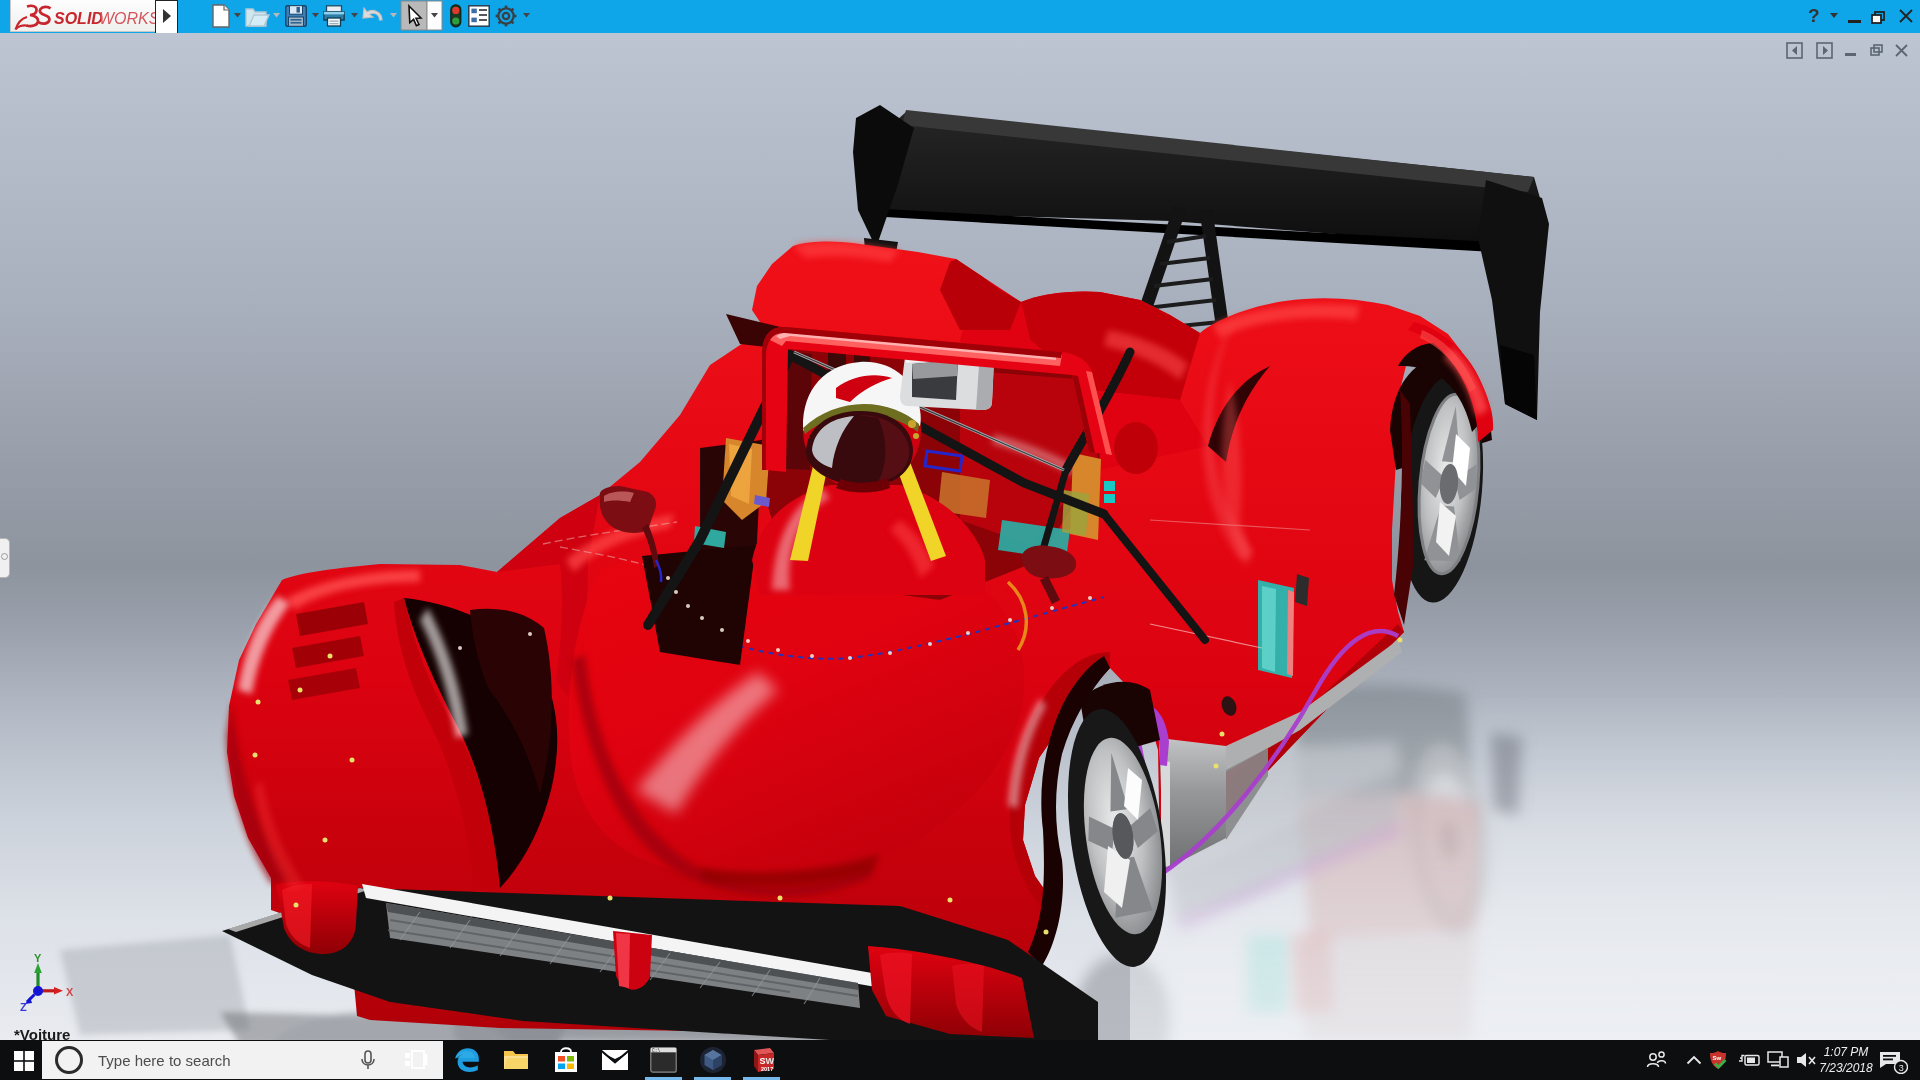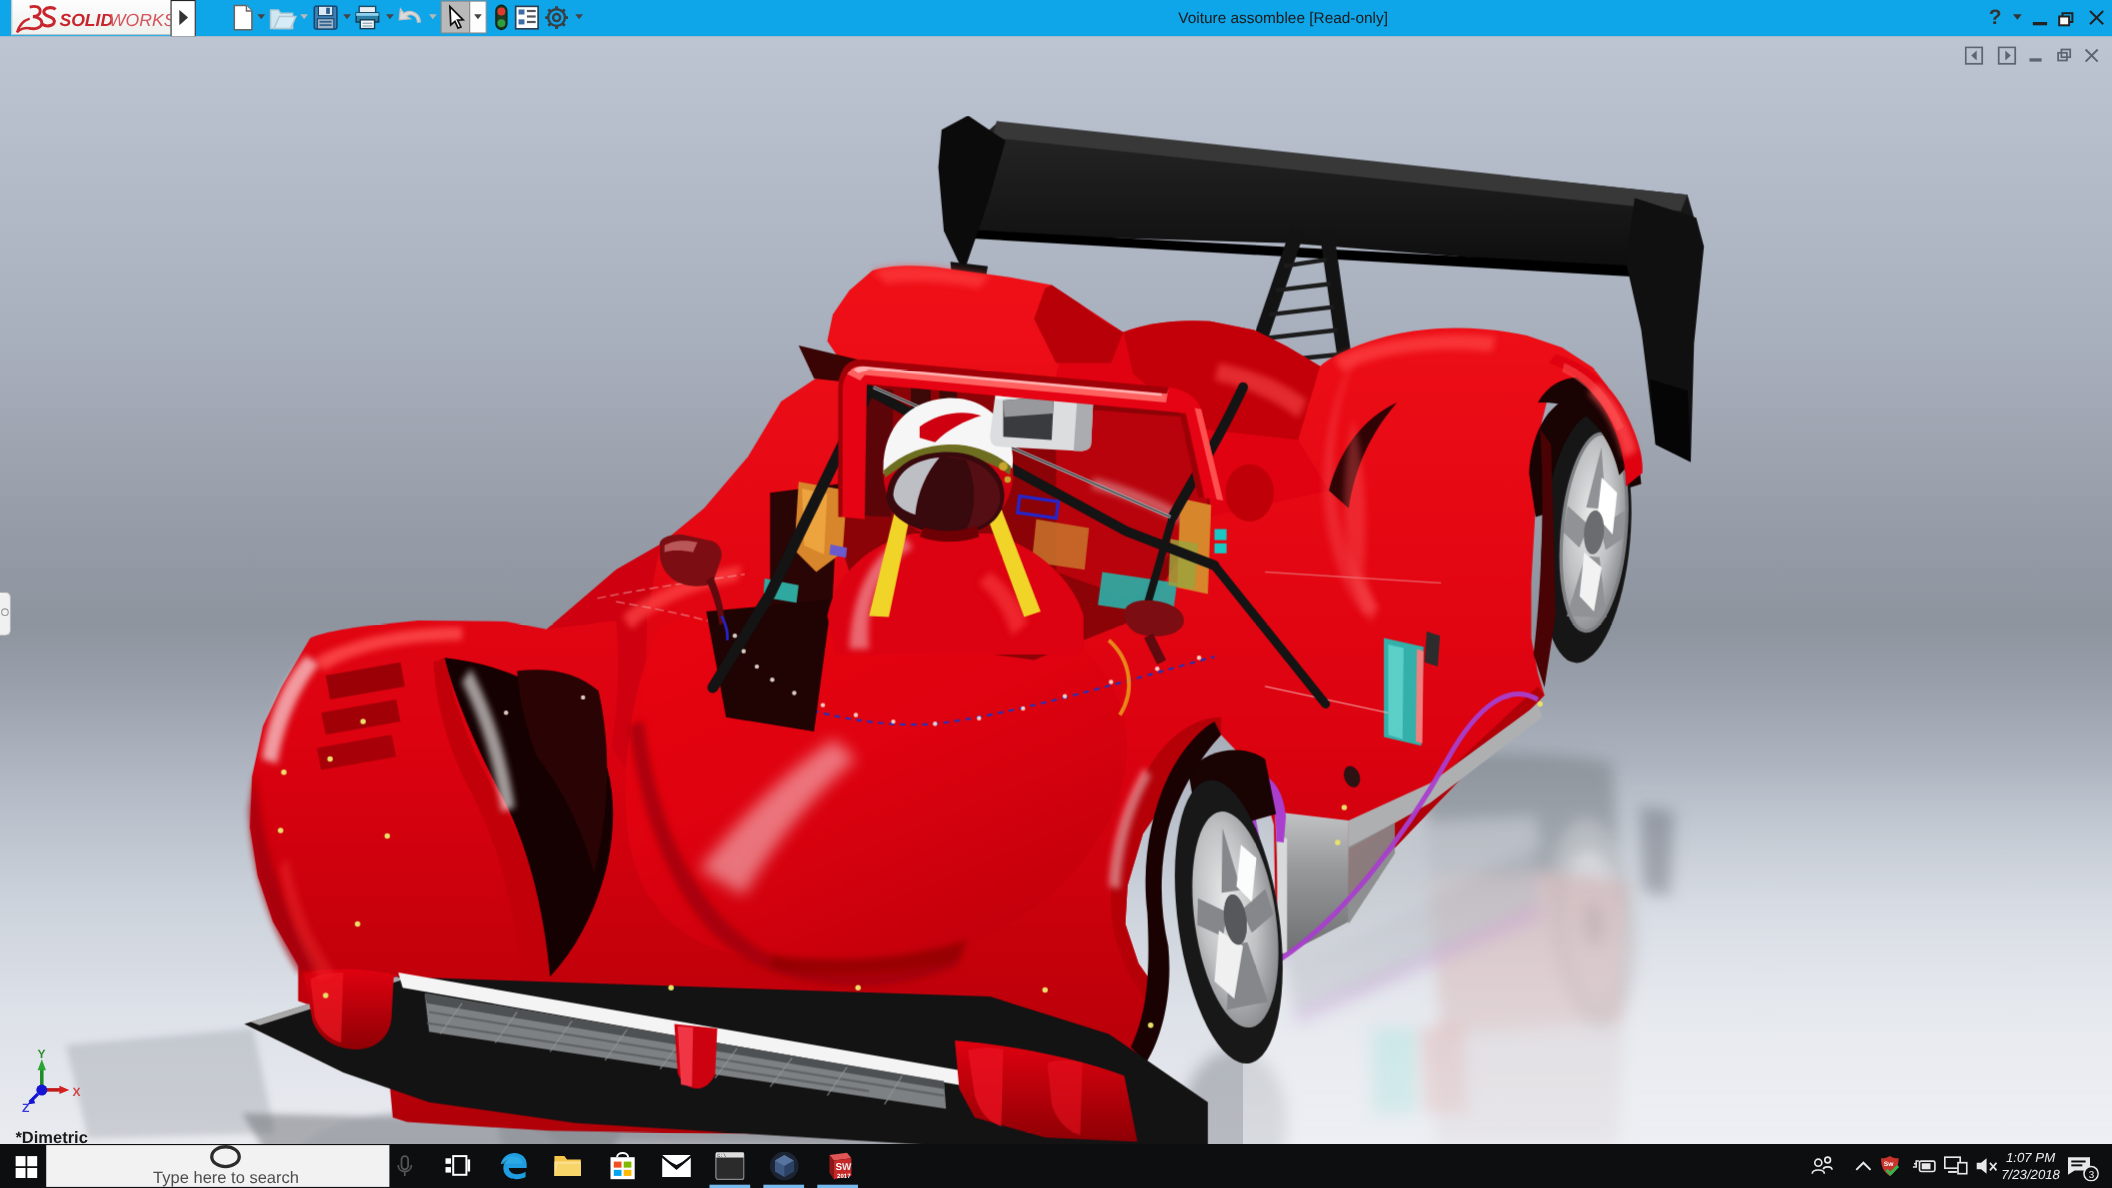--- a/index.html
+++ b/index.html
@@ -11,22 +11,22 @@
   #logobox{left:10px;top:0;width:145px;height:31px;background:linear-gradient(180deg,#fdfdfd,#eef1ee);
     border:1px solid #c8c8c8;border-top:none;}
   #flyarrow{left:155px;top:0;width:21px;height:32px;background:#fff;border:1px solid #222;}
   #flyarrow svg{margin:8px 0 0 6px;}
   #title{left:900px;top:8px;width:533px;text-align:center;font-size:14px;color:#1a1a1a;}
   
   #viewport{left:0;top:33px;width:1920px;height:1007px;
     background:linear-gradient(180deg,#bdc5d3 0%,#b5bdcb 10%,#a8afbc 28%,#969da8 44%,#8e949e 53%,#9ba1ac 59%,#b4bbc6 68%,#ccd2db 78%,#dde1e8 88%,#e9ebf0 100%);}
   
   #taskbar{left:0;top:1040px;width:1920px;height:40px;background:#0d0e10;}
-  #searchbox{left:42px;top:1px;width:312px;height:38px;background:#f2f2f2;
-    display:flex;align-items:center;flex-direction:column;}
+  #searchbox{left:42px;top:1px;width:401px;height:38px;background:#f2f2f2;
+    display:flex;align-items:center;}
   #searchbox .ring{width:22px;height:22px;border:3px solid #2b2b2b;border-radius:50%;margin-left:13px;}
   #searchbox .stxt{font-size:15px;color:#4d4d4d;margin-left:15px;}
   .tray{color:#eee;font-size:12px;font-style:italic;}
 </style>
 </head>
 <body>
 <div id="titlebar" class="abs">
   <div id="logobox" class="abs"></div>
   <svg class="abs" style="left:14px;top:3px" width="145" height="28" viewBox="0 0 145 28">
     <g fill="none" stroke="#c8252c">
@@ -111,21 +111,20 @@
         <line x1="0.6" y1="11" x2="3.6" y2="11"></line>
           <line x1="18.4" y1="11" x2="21.4" y2="11"></line>
         <line x1="3.6" y1="3.6" x2="5.7" y2="5.7"></line>
           <line x1="16.3" y1="16.3" x2="18.4" y2="18.4"></line>
         <line x1="3.6" y1="18.4" x2="5.7" y2="16.3"></line>
           <line x1="16.3" y1="5.7" x2="18.4" y2="3.6"></line>
       </g>
     </g>
     <path d="M318 13 l7 0 l-3.5 4.5 Z" fill="#444"></path>
   </svg>
-  <div id="title" class="abs">Voiture assomblee [Read-only]</div>
 
   <svg class="abs" style="left:1800px;top:0" width="120" height="32" viewBox="0 0 120 32">
     <text x="8" y="22" font-size="19" font-weight="bold" fill="#333" font-family="Liberation Sans, sans-serif">?</text>
     <path d="M30 13 l8 0 l-4 5 Z" fill="#333"></path>
     <rect x="48" y="20" width="13" height="3" fill="#222"></rect>
     <g fill="none" stroke="#222" stroke-width="1.8">
       <rect x="75" y="12" width="9" height="8"></rect>
       <rect x="72" y="15" width="9" height="8" fill="#f8f8f8"></rect>
     </g>
     <path d="M100 10 L112 22 M112 10 L100 22" stroke="#222" stroke-width="1.8"></path>
@@ -487,21 +486,21 @@
     <g fill="none" stroke="#5c6670" stroke-width="1.6">
       <rect x="88" y="3" width="8" height="7"></rect>
       <rect x="85" y="6" width="8" height="7"></rect>
     </g>
     <path d="M110 3 L121 14 M121 3 L110 14" stroke="#5c6670" stroke-width="1.8"></path>
   </svg>
 
   <div class="abs" style="left:0;top:505px;width:9px;height:38px;background:#f0f0f0;border:1px solid #b5b5b5;border-left:none;border-radius:0 5px 5px 0">
     <div style="width:5px;height:5px;border:1px solid #999;border-radius:50%;margin:14px 0 0 1px"></div>
   </div>
-  <div class="abs" style="left:14px;top:993px;font-size:15px;font-weight:bold;color:#1a1a1a">*Dimetric</div>
+  <div class="abs" style="left:14px;top:993px;font-size:15px;font-weight:bold;color:#1a1a1a">*Voiture</div>
 
   <svg class="abs" style="left:18px;top:917px" width="62" height="62" viewBox="0 0 62 62">
     <text x="16" y="12" font-size="11" fill="#2e8f2e" font-weight="bold">Y</text>
     <rect x="18.4" y="22" width="3.2" height="17" fill="#1f8a28"></rect>
     <polygon points="20,13 16.2,23 23.8,23" fill="#2aa334"></polygon>
     <rect x="22" y="39.2" width="15" height="3.2" fill="#c01a1a"></rect>
     <polygon points="45,40.8 36,37 36,44.6" fill="#d42020"></polygon>
     <text x="48" y="46" font-size="11" fill="#d04848" font-weight="bold">X</text>
     <circle cx="20" cy="41" r="5" fill="#1414d2"></circle>
     <path d="M16.5 44.5 L9 52" stroke="#1414d2" stroke-width="3"></path>

